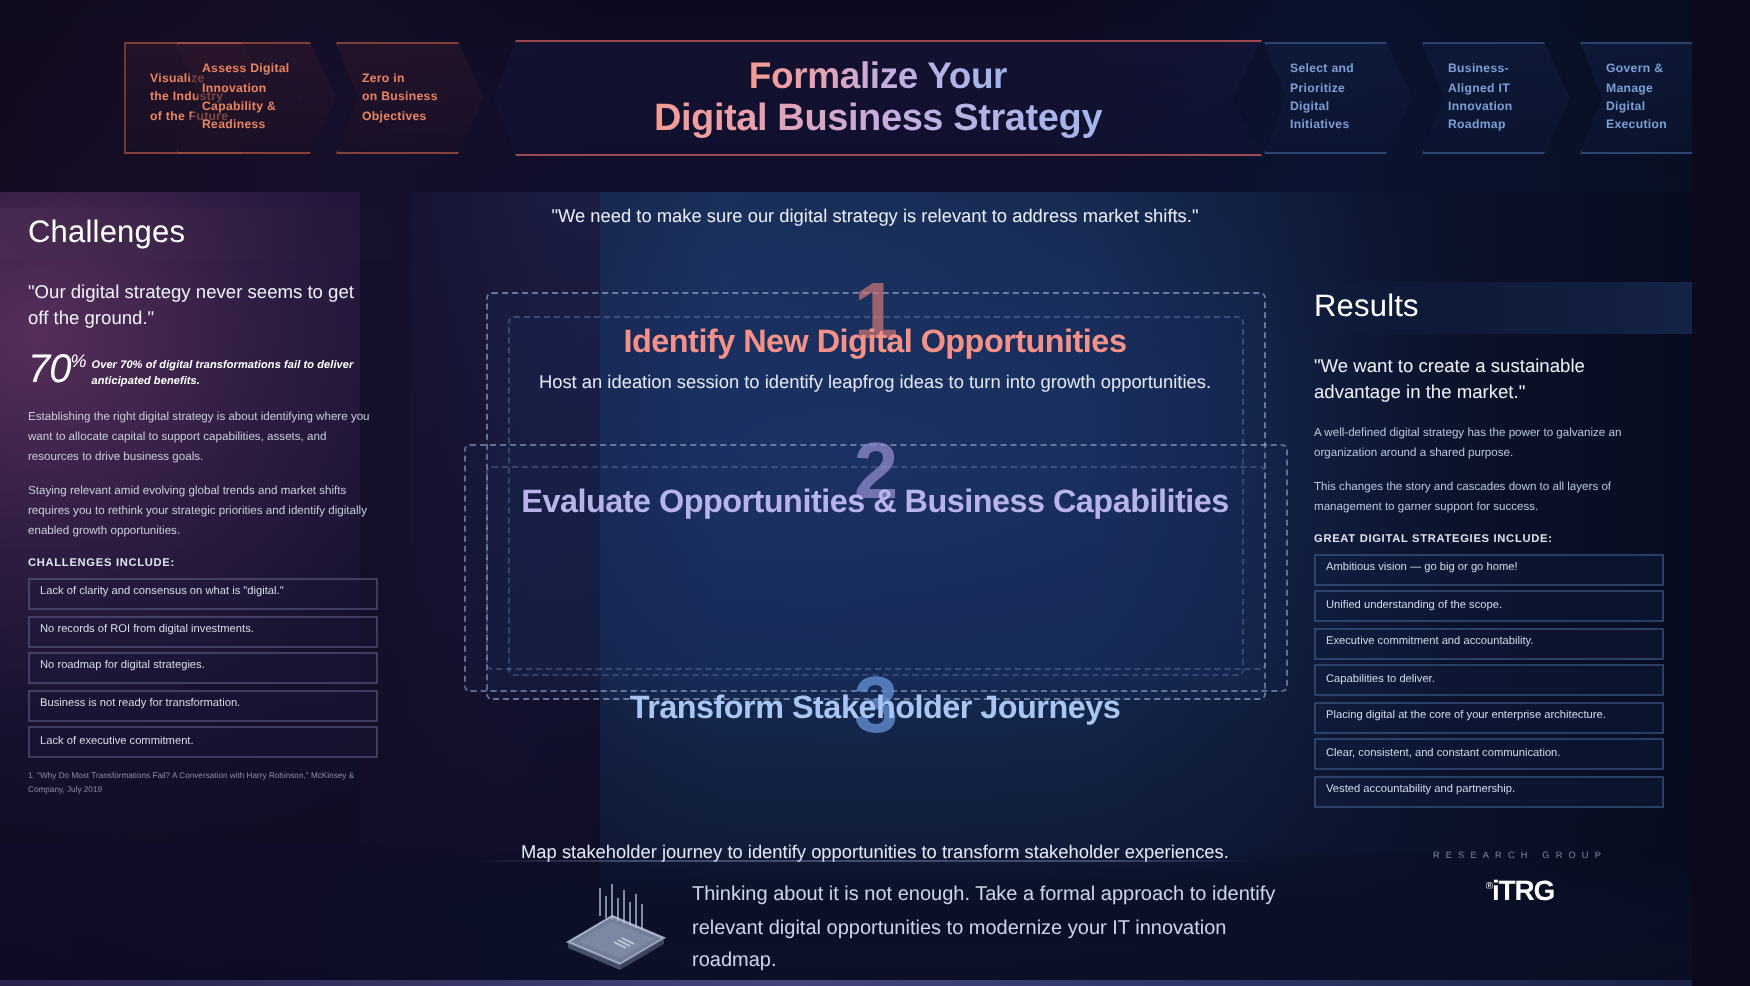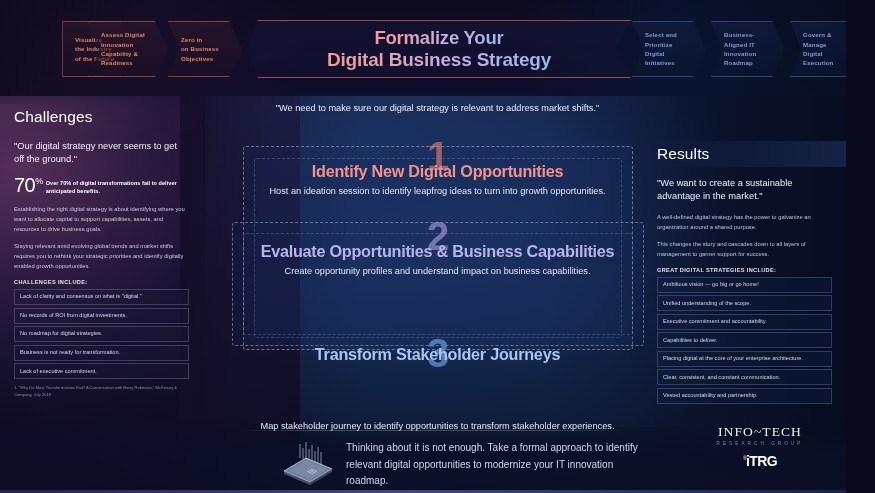--- a/index.html
+++ b/index.html
@@ -131,21 +131,21 @@
   }
   .panel-right .panel-head{
     background:linear-gradient(270deg,rgba(24,40,80,.8),rgba(18,30,64,.4) 78%,rgba(14,24,54,0));
     padding-left:14px;
   }
   .panel-body{ padding:10px 14px 0 14px; }
   .quote{
     font-size:9.3px; line-height:1.45; color:#eef0f7; font-weight:400;
     margin-bottom:9px;
   }
-  .stat-row{ display:flex; align-items:flex-end; gap:3px; margin-bottom:10px; }
+  .stat-row{ display:flex; align-items:flex-end; gap:3px; margin-bottom:10px;font-style:italic; }
   .stat-num{
     font-size:20px; font-weight:300; color:#fff; line-height:.95; letter-spacing:-.5px;
   }
   .stat-pct{ font-size:9px; vertical-align:super; font-weight:300; }
   .stat-txt{
     font-size:5.5px; font-weight:700; color:#fff; line-height:1.5; padding-top:3px;
     letter-spacing:.05px;
   }
   .para{
     font-size:5.8px; line-height:1.72; color:#c9cbdb; margin-bottom:7px;
@@ -374,21 +374,20 @@
 
     <div class="step s1">
       <div class="step-num n1">1</div>
       <div class="step-title t1">Identify New Digital Opportunities</div>
       <div class="step-desc">Host an ideation session to identify leapfrog ideas to turn into growth opportunities.</div>
     </div>
 
     <div class="step s2">
       <div class="step-num n2">2</div>
       <div class="step-title t2">Evaluate Opportunities &amp; Business Capabilities</div>
-      <div class="step-desc">Create opportunity profiles and understand impact on business capabilities.</div>
     </div>
 
     <div class="step s3">
       <div class="step-num n3">3</div>
       <div class="step-title t3">Transform Stakeholder Journeys</div>
       <div class="step-desc">Map stakeholder journey to identify opportunities to transform stakeholder experiences.</div>
     </div>
   </div>
 
   <div class="divider"></div>
@@ -415,19 +414,18 @@
           <line x1="31" y1="27" x2="37" y2="30"></line>
         </g>
         <polygon points="4,29 30,40 30,43 4,32" fill="#6d7a93" opacity=".6"></polygon>
         <polygon points="52,27 30,40 30,43 52,30" fill="#5c6880" opacity=".6"></polygon>
       </svg>
     </div>
     <div class="footer-text">Thinking about it is not enough. Take a formal approach to identify relevant digital opportunities to modernize your IT innovation roadmap.</div>
   </div>
 
   <div class="logo">
-    <div class="logo-main">INFO~TECH</div>
     <div class="logo-sub">RESEARCH GROUP</div>
     <div class="logo-itrg"><span class="tm">®</span><span>iTRG</span></div>
   </div>
 
   <div class="bg-bottomline"></div>
 </div>
 
 </body></html>

